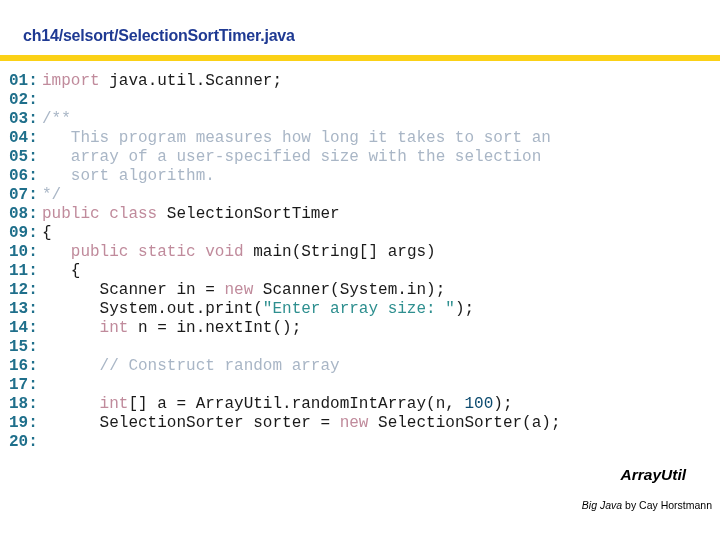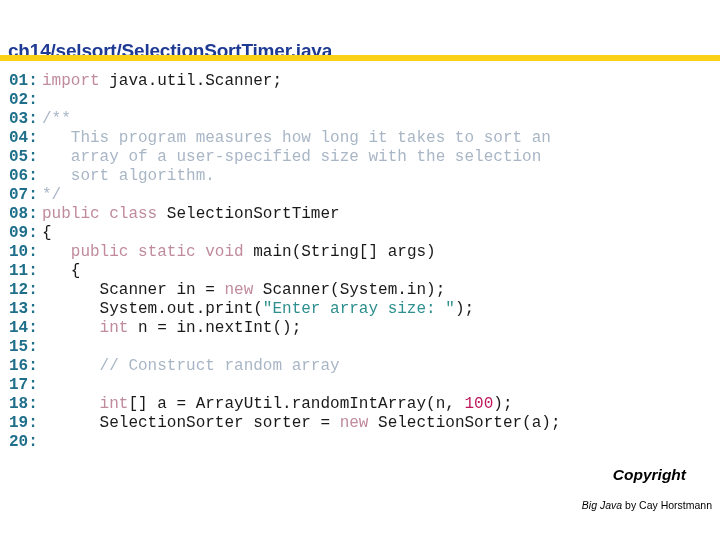--- a/index.html
+++ b/index.html
@@ -15,29 +15,28 @@
     position: relative;
   }
   .slide {
     position: relative;
     width: 720px;
     height: 540px;
     box-sizing: border-box;
   }
   .slide-title {
     position: absolute;
-    left: 8px;
+    left: 23px;
     top: 27px;
     font-family: "Liberation Sans", sans-serif;
-    font-size: 19px;
+    font-size: 16px;
     font-weight: bold;
     color: #1F3A93;
     letter-spacing: -0.2px;
     white-space: nowrap;
-    margin-top: 13px;
   }
   .title-rule {
     position: absolute;
     left: 0px;
     top: 55px;
     width: 720px;
     height: 6px;
     background: #FBD116;
   }
   .code-block {
@@ -57,21 +56,21 @@
   .ln {
     color: #1F6F8B;
     font-weight: bold;
     display: inline-block;
     width: 33px;
   }
   .tok-kw      { color: #C08B9C; }
   .tok-plain   { color: #1a1a1a; }
   .tok-str     { color: #2E8F8F; }
   .tok-com     { color: #A9B6C6; }
-  .tok-num     { color: #be185d; }
+  .tok-num     { color: #0c4a6e; }
 
   .continued {
     position: absolute;
     right: 34px;
     top: 466px;
     font-family: "Liberation Sans", sans-serif;
     font-size: 15.5px;
     font-weight: bold;
     font-style: italic;
     color: #000000;
@@ -94,19 +93,19 @@
 <body>
 
 <div class="slide">
 
   <div class="slide-title">ch14/selsort/SelectionSortTimer.java</div>
 
   <div class="title-rule"></div>
 
   <div class="code-block" id="code-block"><div class="code-line"><span class="ln">01:</span><span class="tok-kw">import </span><span class="tok-plain">java.util.Scanner;</span></div><div class="code-line"><span class="ln">02:</span></div><div class="code-line"><span class="ln">03:</span><span class="tok-com">/**</span></div><div class="code-line"><span class="ln">04:</span><span class="tok-com">   This program measures how long it takes to sort an</span></div><div class="code-line"><span class="ln">05:</span><span class="tok-com">   array of a user-specified size with the selection</span></div><div class="code-line"><span class="ln">06:</span><span class="tok-com">   sort algorithm.</span></div><div class="code-line"><span class="ln">07:</span><span class="tok-com">*/</span></div><div class="code-line"><span class="ln">08:</span><span class="tok-kw">public class </span><span class="tok-plain">SelectionSortTimer</span></div><div class="code-line"><span class="ln">09:</span><span class="tok-plain">{</span></div><div class="code-line"><span class="ln">10:</span><span class="tok-plain">   </span><span class="tok-kw">public static void </span><span class="tok-plain">main(String[] args)</span></div><div class="code-line"><span class="ln">11:</span><span class="tok-plain">   {</span></div><div class="code-line"><span class="ln">12:</span><span class="tok-plain">      Scanner in = </span><span class="tok-kw">new </span><span class="tok-plain">Scanner(System.in);</span></div><div class="code-line"><span class="ln">13:</span><span class="tok-plain">      System.out.print(</span><span class="tok-str">"Enter array size: "</span><span class="tok-plain">);</span></div><div class="code-line"><span class="ln">14:</span><span class="tok-plain">      </span><span class="tok-kw">int </span><span class="tok-plain">n = in.nextInt();</span></div><div class="code-line"><span class="ln">15:</span></div><div class="code-line"><span class="ln">16:</span><span class="tok-plain">      </span><span class="tok-com">// Construct random array</span></div><div class="code-line"><span class="ln">17:</span></div><div class="code-line"><span class="ln">18:</span><span class="tok-plain">      </span><span class="tok-kw">int</span><span class="tok-plain">[] a = ArrayUtil.randomIntArray(n, </span><span class="tok-num">100</span><span class="tok-plain">);</span></div><div class="code-line"><span class="ln">19:</span><span class="tok-plain">      SelectionSorter sorter = </span><span class="tok-kw">new </span><span class="tok-plain">SelectionSorter(a);</span></div><div class="code-line"><span class="ln">20:</span></div></div>
 
-  <div class="continued">Copyright</div>
+  <div class="continued">ArrayUtil</div>
 
   <div class="footer">
     <div><span class="book">Big Java</span><span> by Cay Horstmann</span></div>
   </div>
 
 </div>
 
 </body></html>

